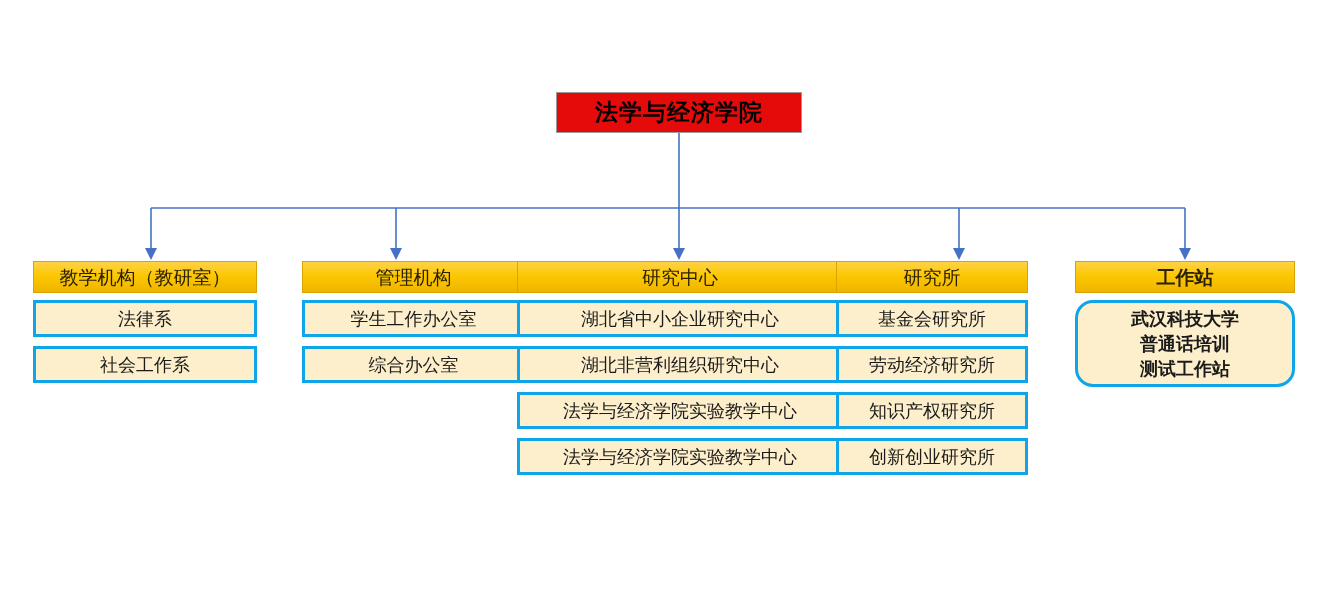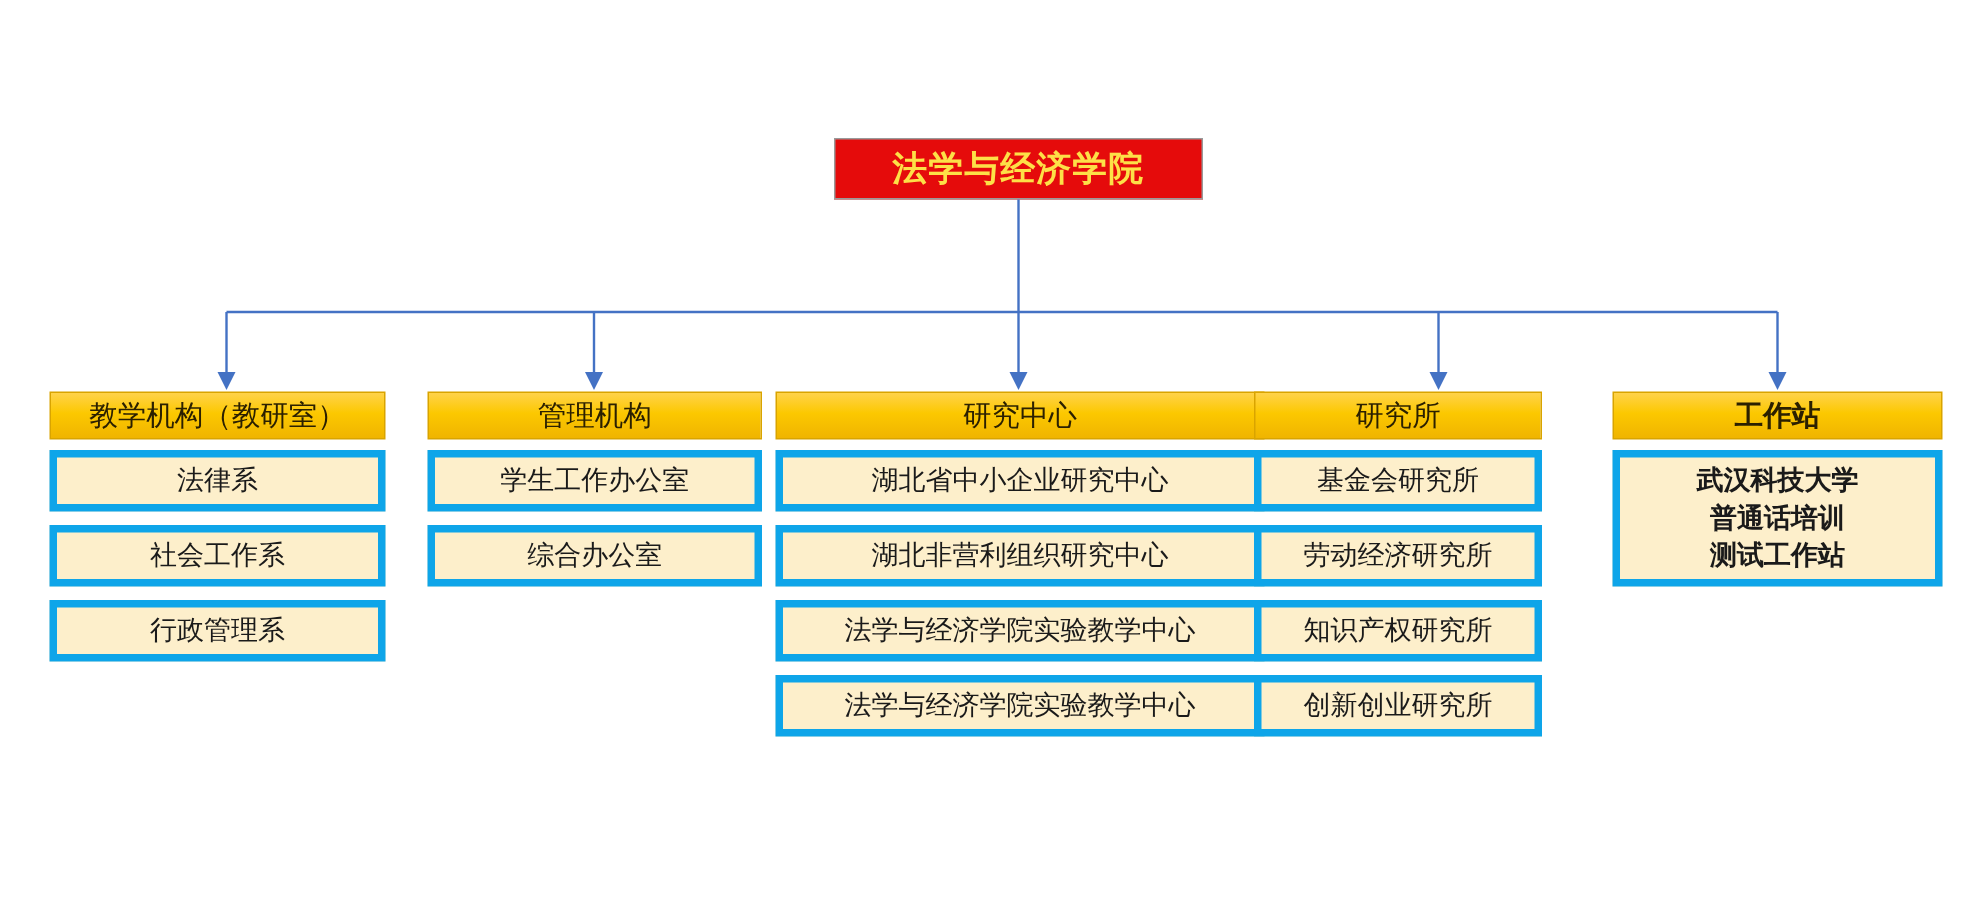--- a/index.html
+++ b/index.html
@@ -24,21 +24,21 @@
     width: 246px;
     height: 41px;
     background: #e50b0b;
     border: 1px solid #9a9a9a;
     box-sizing: border-box;
     display: flex;
     align-items: center;
     justify-content: center;
   }
   .root-box .root-label {
-    color: #fde047;
+    color: #000000;
     font-size: 23px;
     font-weight: bold;
     letter-spacing: 1px;
     font-family: "DejaVu Serif", "Liberation Serif", serif;
     white-space: nowrap;
   }
 
   
   #connectors {
     position: absolute;
@@ -68,38 +68,39 @@
     color: #2b2000;
     font-size: 19px;
     line-height: 19px;
     white-space: nowrap;
     font-family: "DejaVu Serif", "Liberation Serif", serif;
   }
   .col-item {
     min-height: 34px;
     box-sizing: border-box;
     background: #fdefcb;
-    border: 5px solid #0ea5e9;
+    border: 3px solid #0ea5e9;
     display: flex;
     align-items: center;
     justify-content: center;
     margin-bottom: 9px;
     padding: 3px 4px;
   }
   .col-item .col-item-label {
     color: #1a1a1a;
     font-size: 18px;
     line-height: 25px;
     text-align: center;
     white-space: pre-line;
     font-family: "DejaVu Serif", "Liberation Serif", serif;
   }
   .col-item.multiline {
     min-height: 80px;
     align-items: flex-start;
+    border-radius: 18px;
   }
 </style>
 </head>
 <body>
 
 <div id="chart-root">
 
   <div class="root-box">
     <span class="root-label">法学与经济学院</span>
   </div>
@@ -129,26 +130,23 @@
   <div class="column" style="left:33px; top:261px; width:224px;">
     <div class="col-header">
       <span class="col-header-label">教学机构（教研室）</span>
     </div>
     <div class="col-item">
       <span class="col-item-label">法律系</span>
     </div>
     <div class="col-item">
       <span class="col-item-label">社会工作系</span>
     </div>
-    <div class="col-item">
-      <span class="col-item-label">行政管理系</span>
-    </div>
-  </div>
-
-  <div class="column" style="left:285px; top:261px; width:223px;">
+  </div>
+
+  <div class="column" style="left:302px; top:261px; width:223px;">
     <div class="col-header">
       <span class="col-header-label">管理机构</span>
     </div>
     <div class="col-item">
       <span class="col-item-label">学生工作办公室</span>
     </div>
     <div class="col-item">
       <span class="col-item-label">综合办公室</span>
     </div>
   </div>

